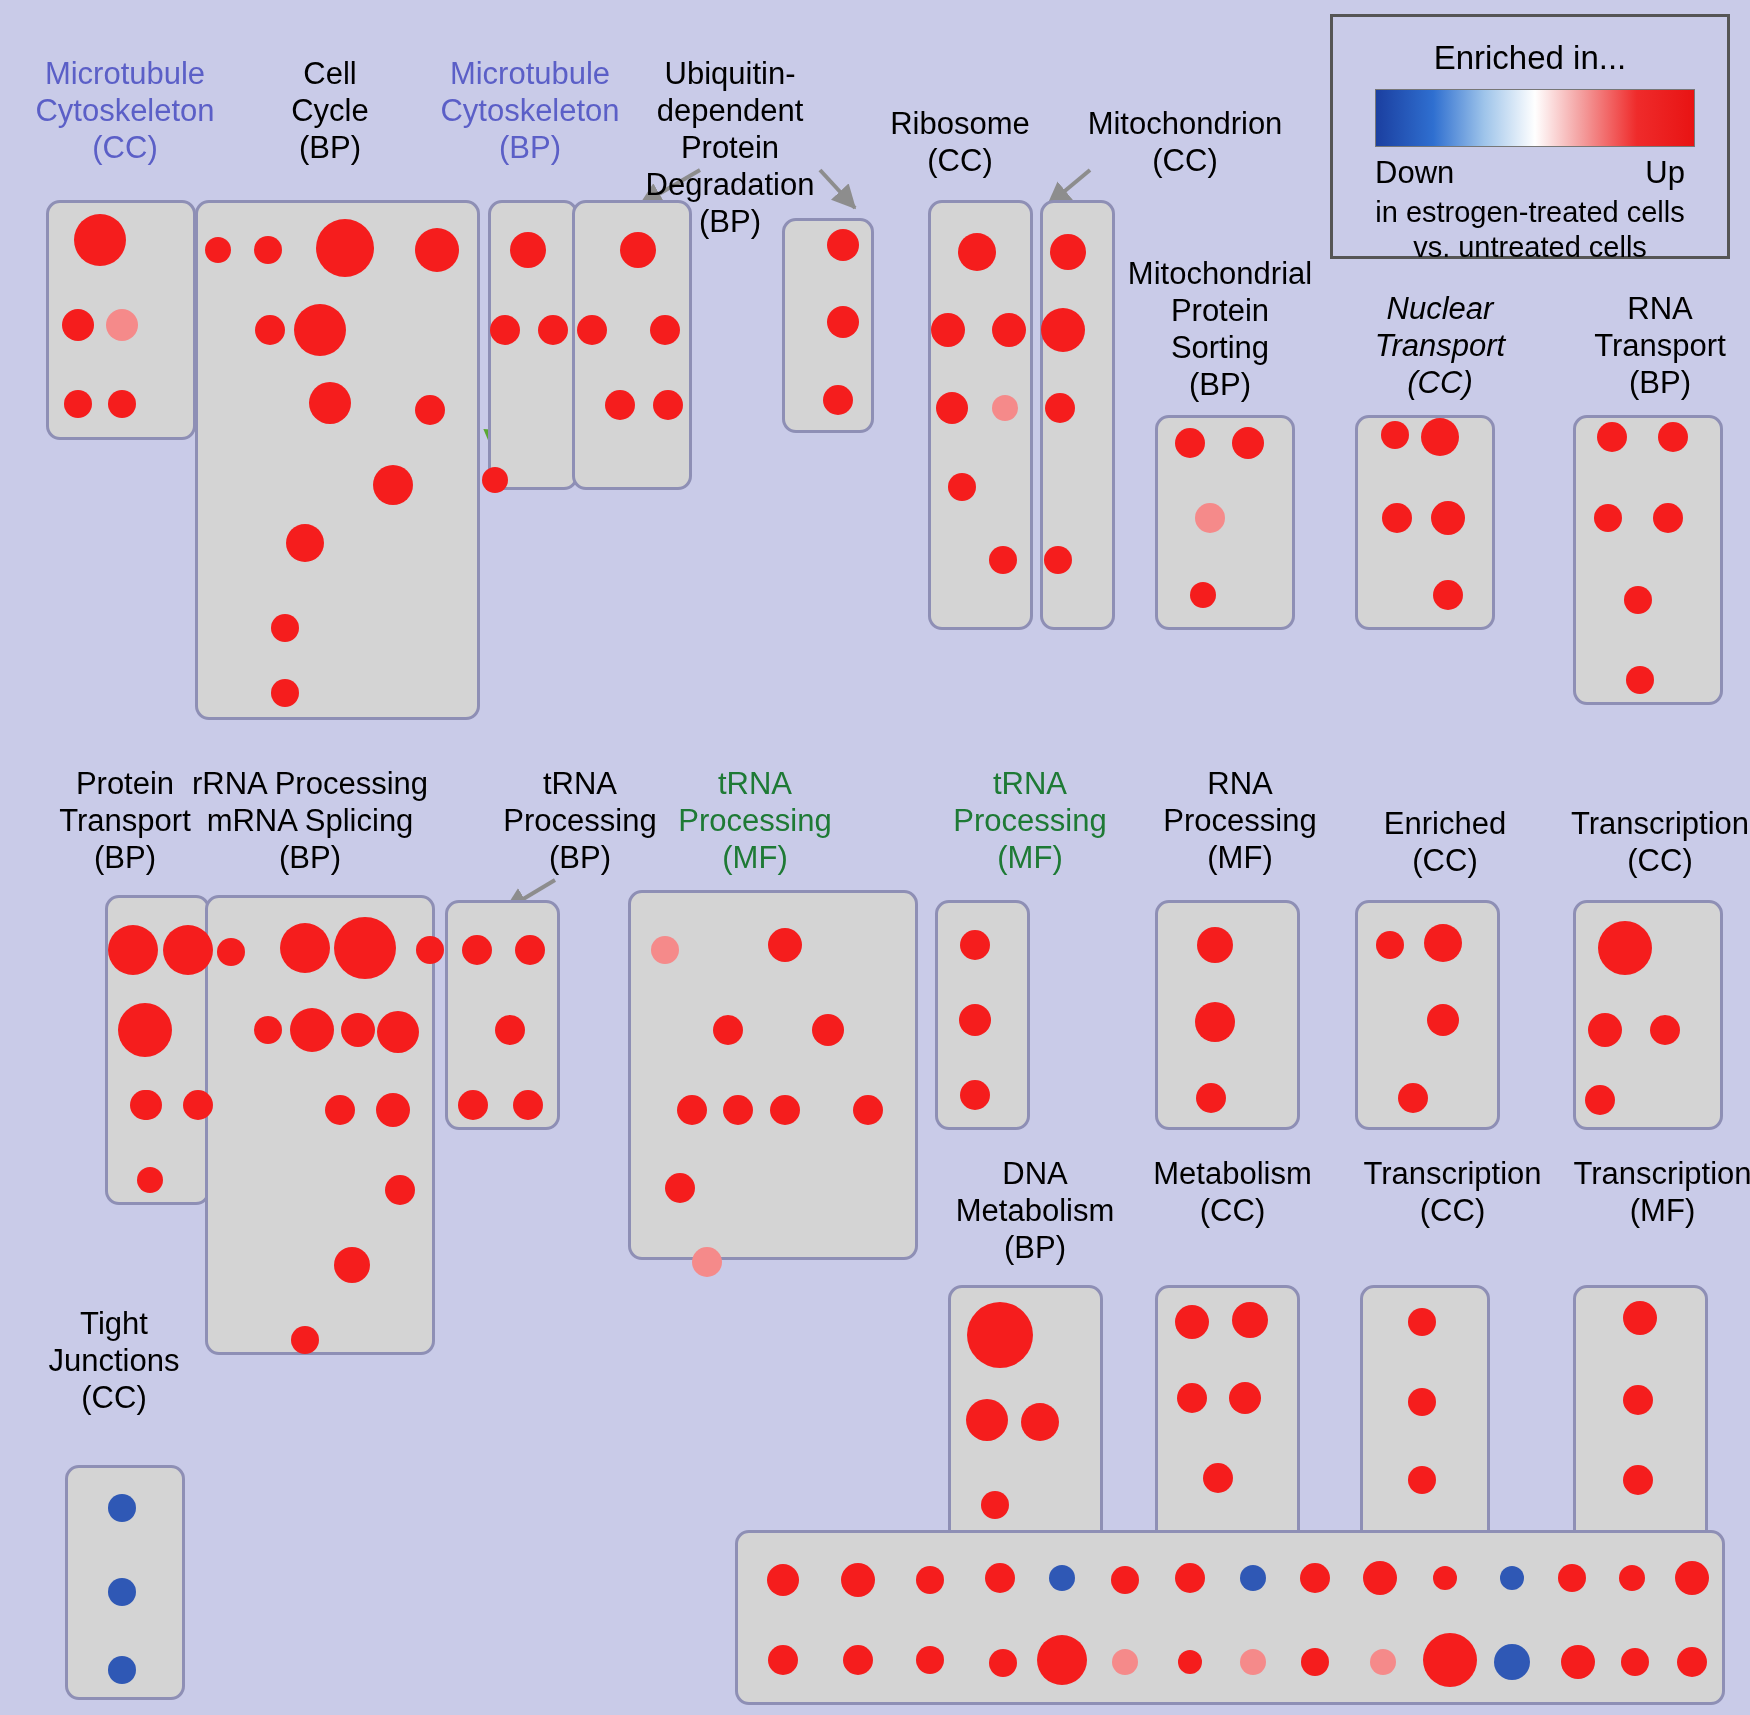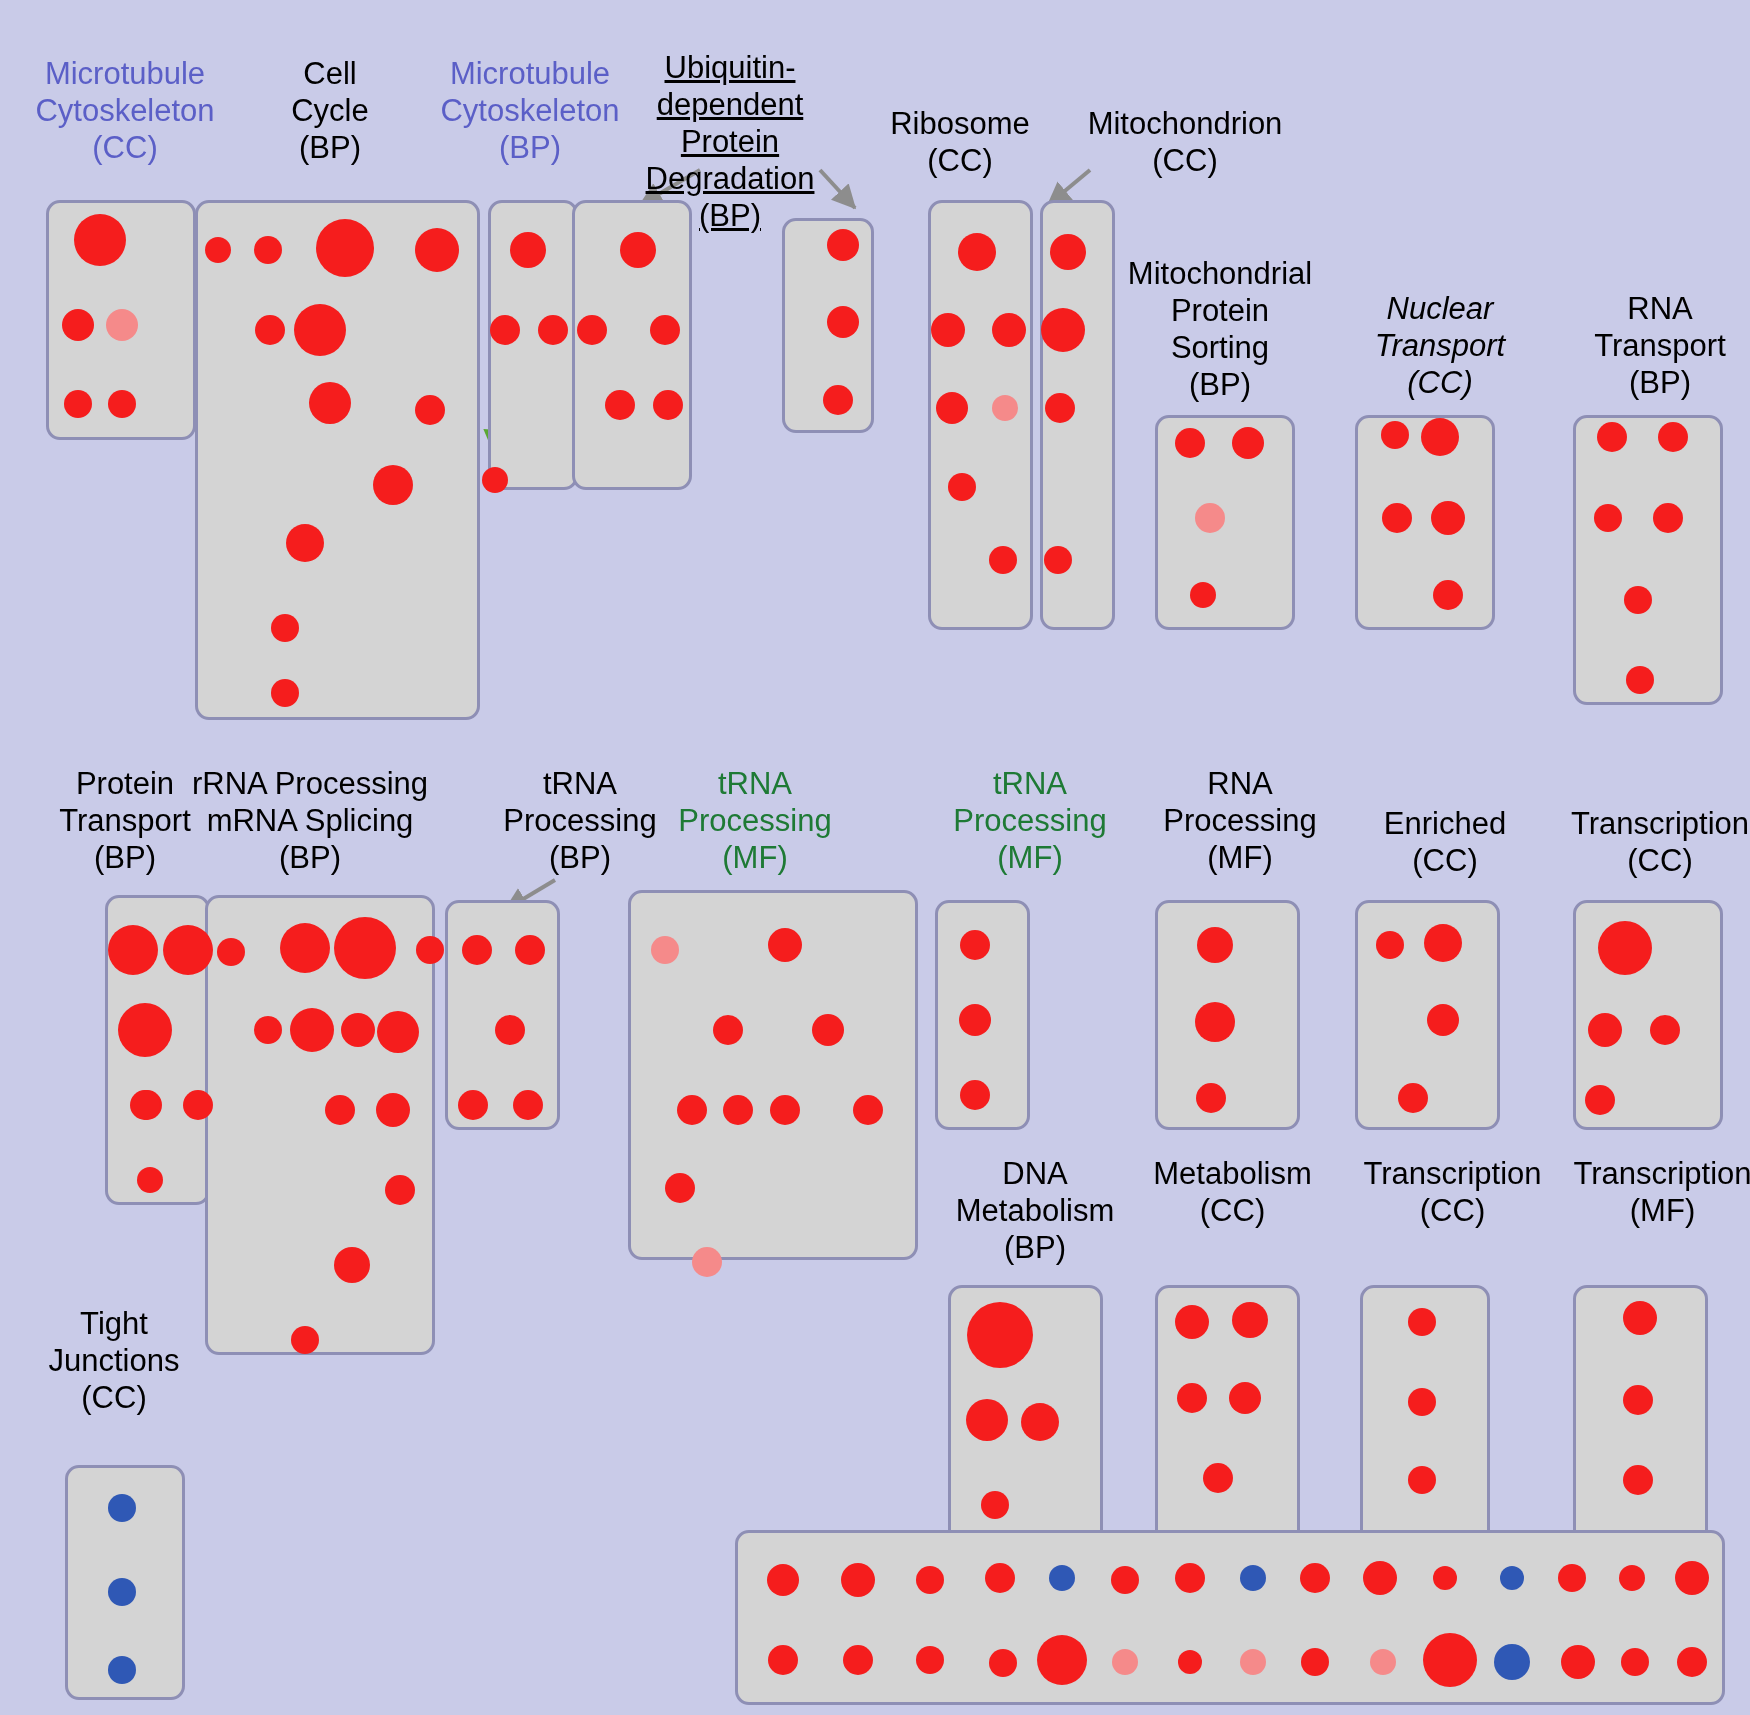--- a/index.html
+++ b/index.html
@@ -394,21 +394,21 @@
   <div id="label-layer">
       <div class="label cc-purple" style="left: 20px; top: 55px; width: 210px;">Microtubule
 Cytoskeleton
 (CC)</div>
       <div class="label" style="left: 250px; top: 55px; width: 160px;">Cell
 Cycle
 (BP)</div>
       <div class="label cc-purple" style="left: 420px; top: 55px; width: 220px;">Microtubule
 Cytoskeleton
 (BP)</div>
-      <div class="label" style="left: 630px; top: 49px; width: 200px; text-decoration: underline;">Ubiquitin-
+      <div class="label" style="left: 630px; top: 55px; width: 200px;">Ubiquitin-
 dependent
 Protein
 Degradation
 (BP)</div>
       <div class="label" style="left: 870px; top: 105px; width: 180px;">Ribosome
 (CC)</div>
       <div class="label" style="left: 1075px; top: 105px; width: 220px;">Mitochondrion
 (CC)</div>
       <div class="label" style="left: 1110px; top: 255px; width: 220px;">Mitochondrial
 Protein
@@ -450,14 +450,22 @@
       <div class="label" style="left: 1345px; top: 1155px; width: 215px;">Transcription
 (CC)</div>
       <div class="label" style="left: 1555px; top: 1155px; width: 215px;">Transcription
 (MF)</div>
       <div class="label" style="left: 24px; top: 1305px; width: 180px;">Tight
 Junctions
 (CC)</div>
     </div>
 
 
+  <div class="legend" style="left:1330px; top:14px; width:400px; height:245px;">
+    <div class="legend-title" style="top:22px;">Enriched in...</div>
+    <div class="legend-bar" style="left:42px; top:72px; width:318px; height:56px;"></div>
+    <div class="legend-side" style="left:42px; top:138px;">Down</div>
+    <div class="legend-side" style="right:42px; top:138px;">Up</div>
+    <div class="legend-sub" style="top:178px;">in estrogen-treated cells
+vs. untreated cells</div>
+  </div>
 
 </div>
 
 </body></html>

